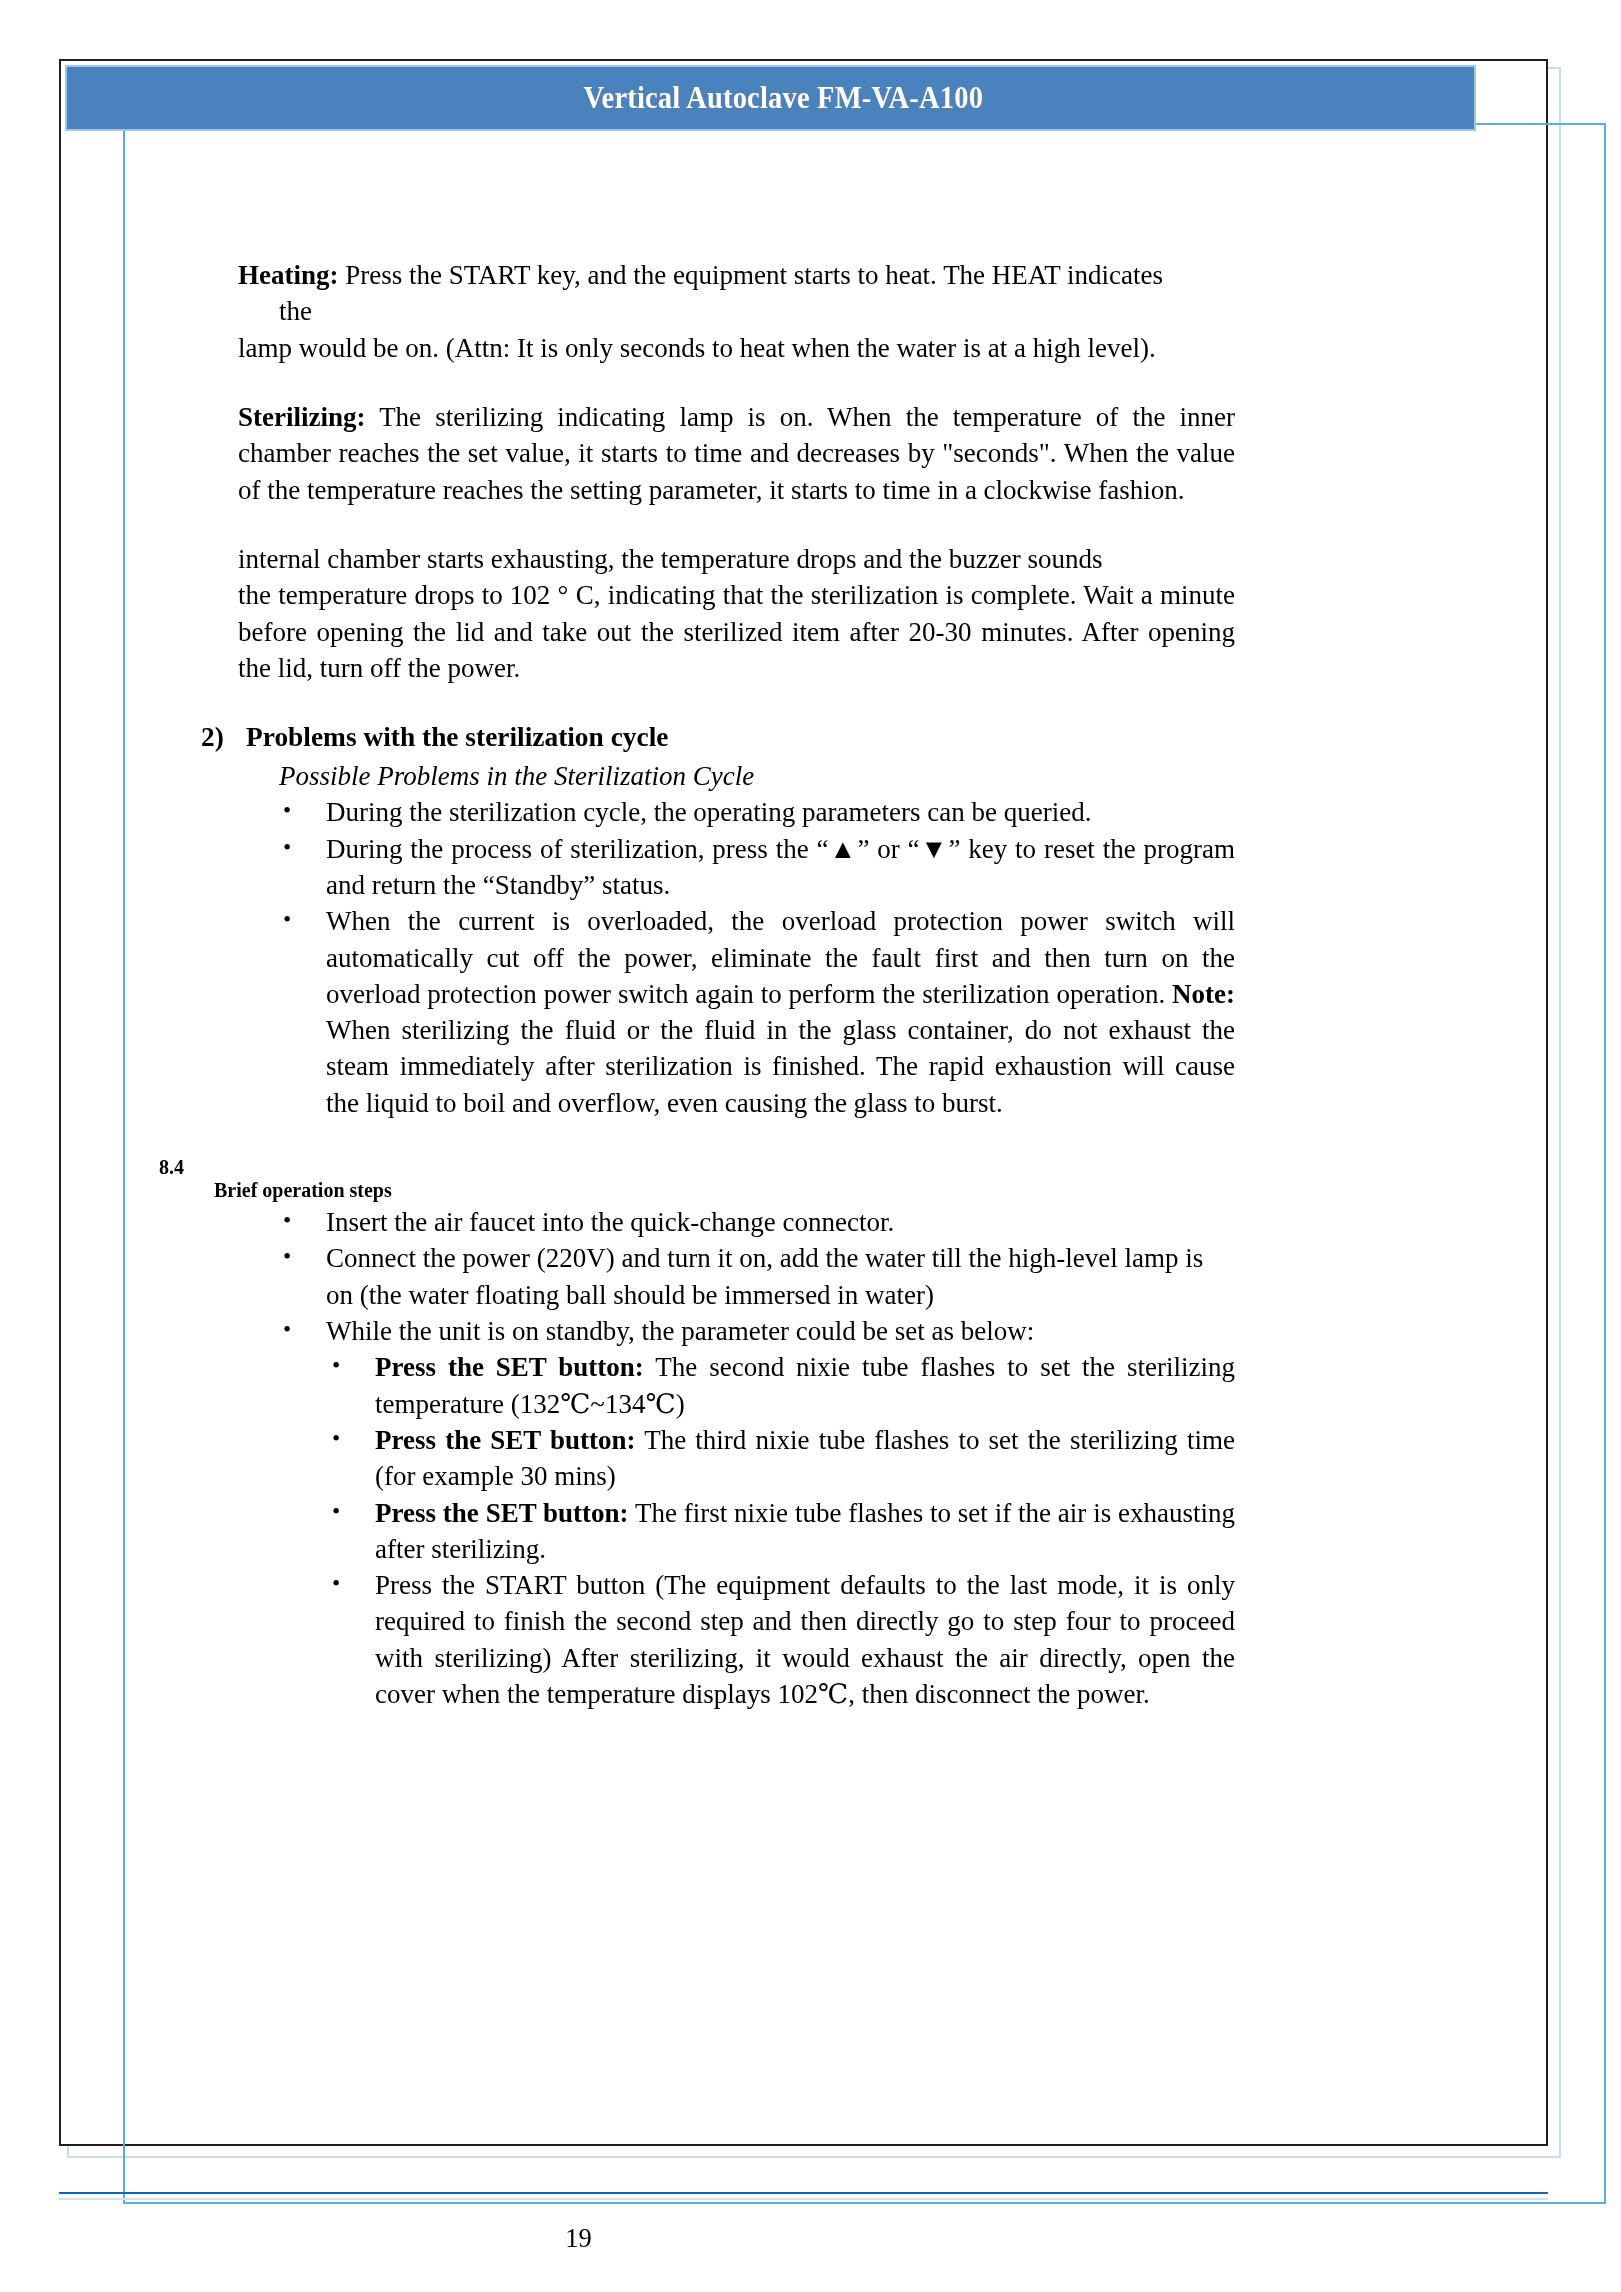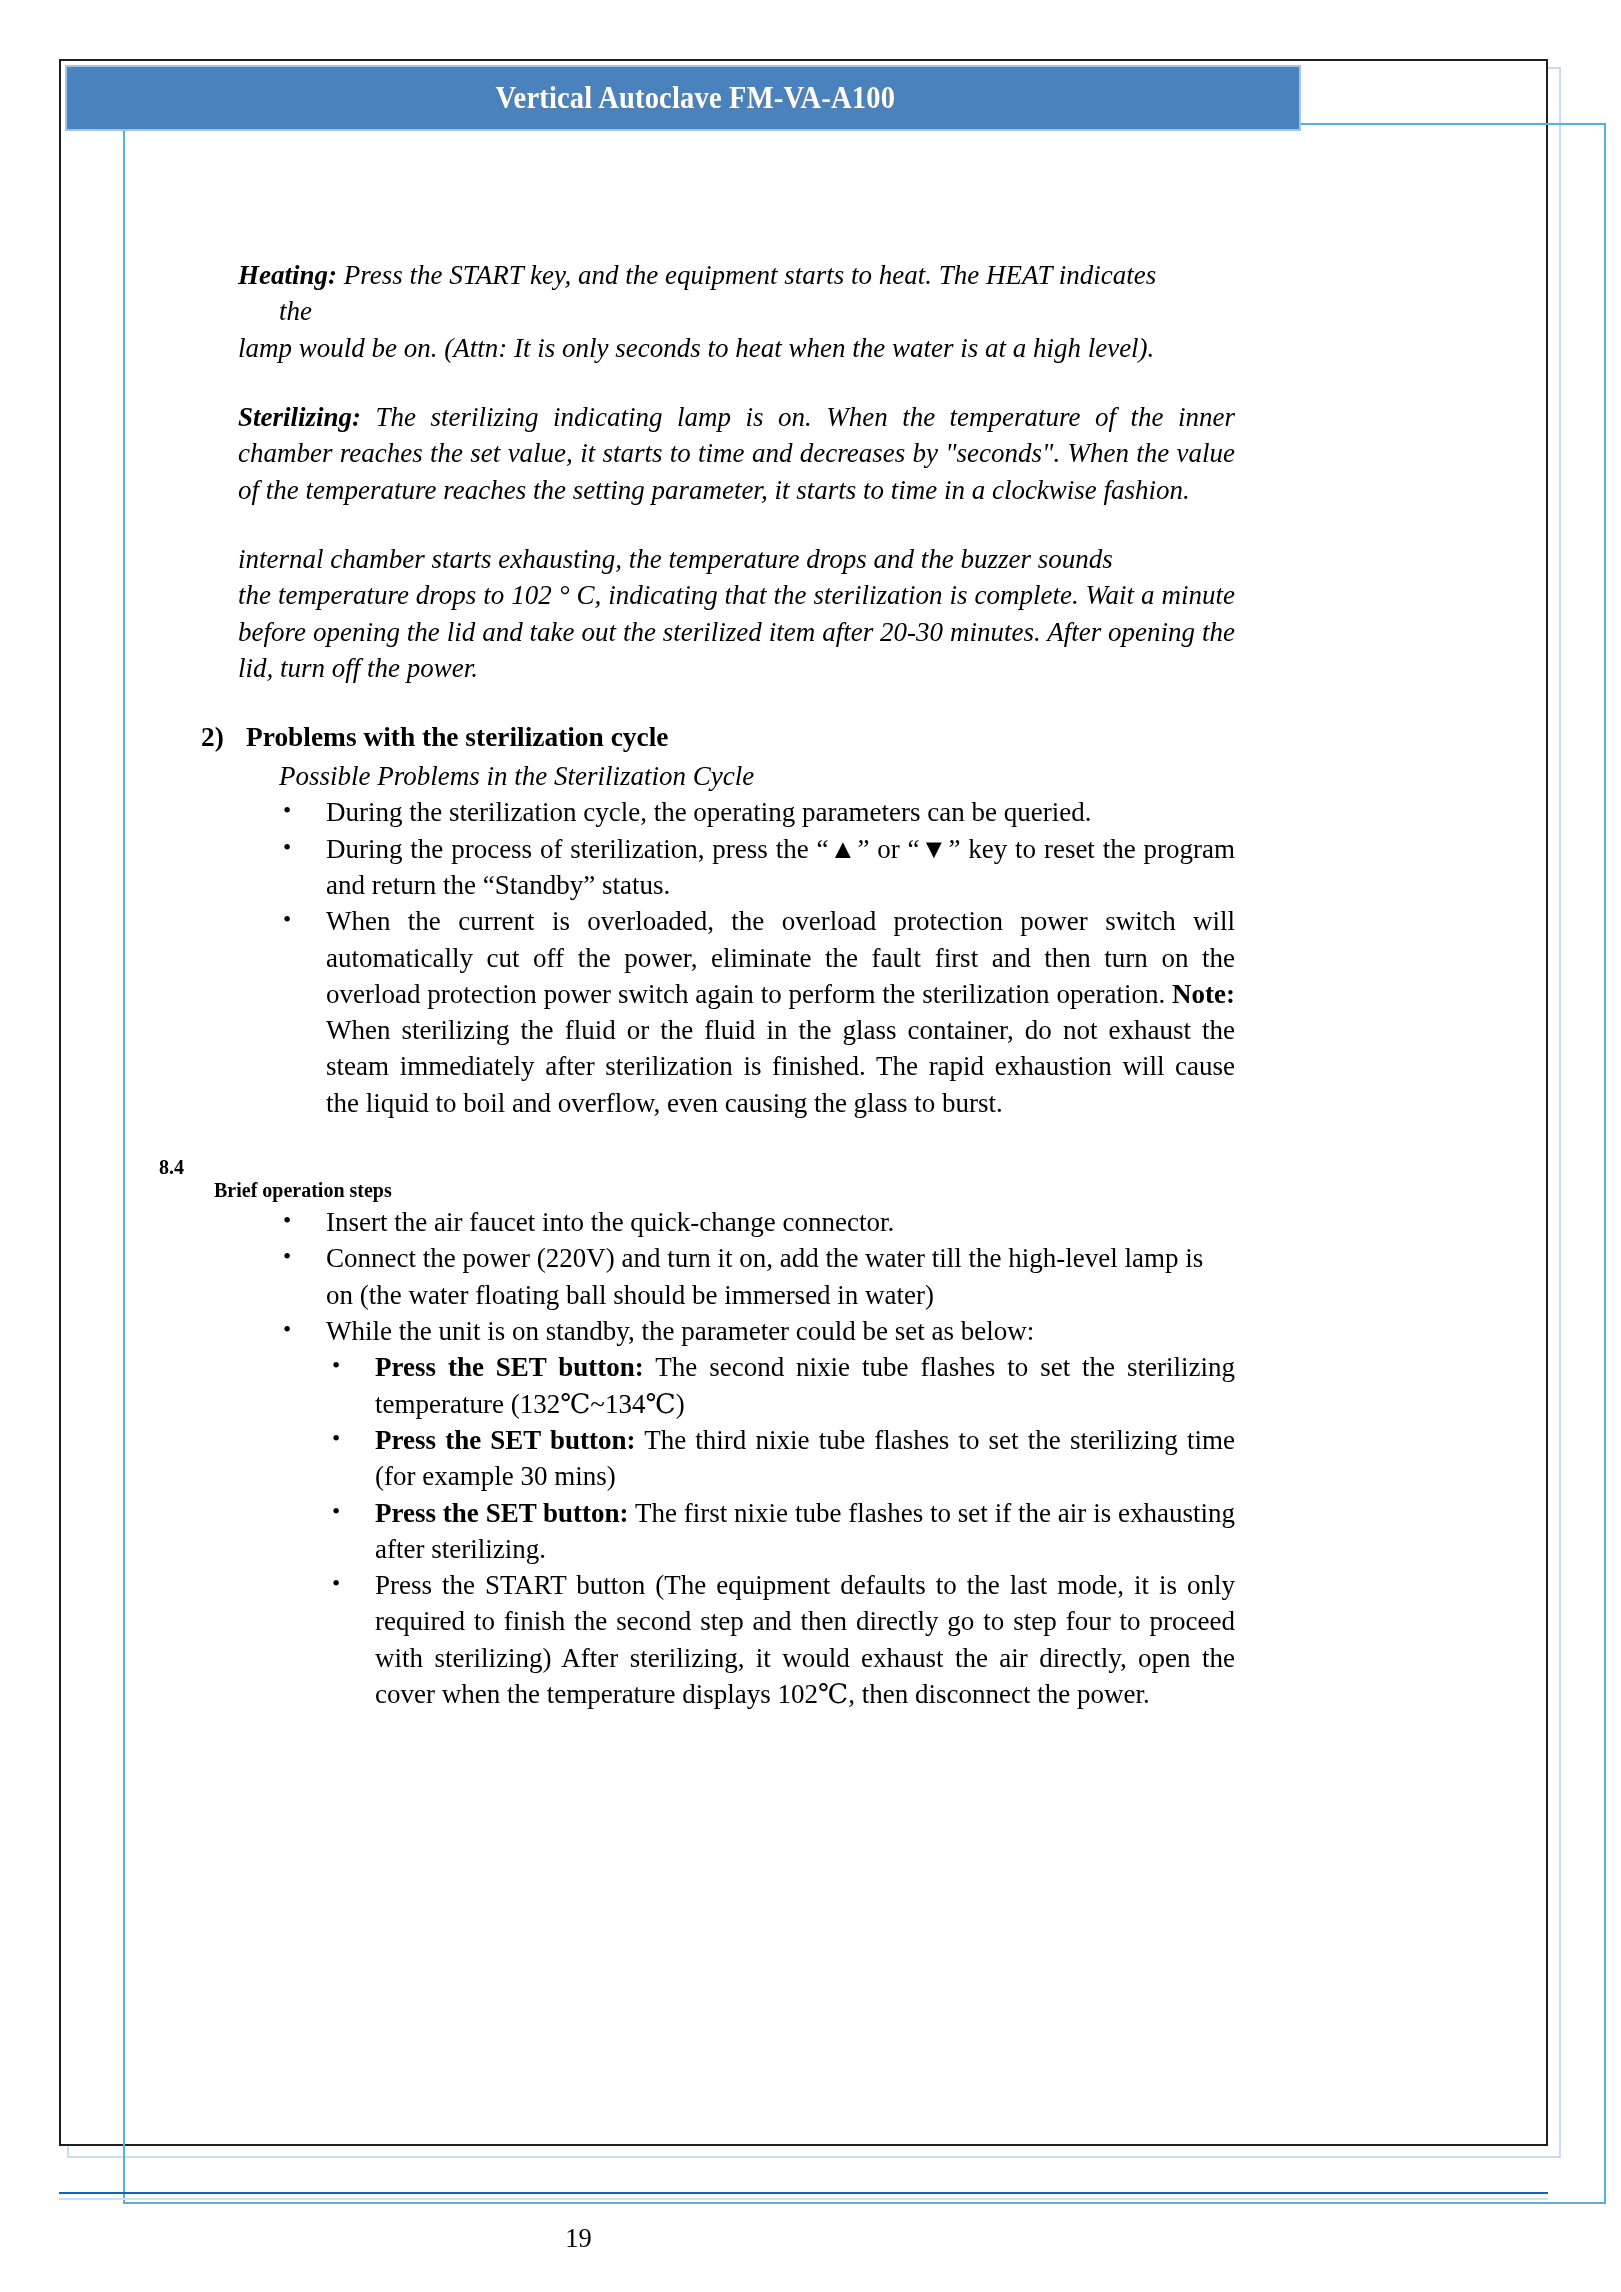--- a/index.html
+++ b/index.html
@@ -22,21 +22,21 @@
     border:2px solid #1f1f1f;box-sizing:border-box;background:#ffffff;
   }
   
   #page-frame-inner{
     position:absolute;left:62px;top:62px;width:1483px;height:2081px;
     border:2px solid #59aee0;box-sizing:border-box;
   }
 
   
   #header-banner{
-    position:absolute;left:65px;top:65px;width:1236px;height:66px;
+    position:absolute;left:65px;top:65px;width:1411px;height:66px;
     background:#4a82bd;
     border:2px solid #9fc6e8;
     box-sizing:border-box;
     display:flex;align-items:center;justify-content:center;padding-left:25px;
   }
   #header-title{
     color:#ffffff;
     font-size:31px;
     font-weight:bold;
     letter-spacing:0.2px;
@@ -45,21 +45,21 @@
     transform:scaleX(.92);
   }
 
   
   #content{
     position:absolute;left:238px;top:257px;width:997px;
     font-size:27px;line-height:1.345;
     text-align:justify;
   }
 
-  p.para{margin:0 0 0 0;font-style:italic;}
+  p.para{margin:0 0 0 0;}
   .gap-m{height:33px;}
   b{font-weight:bold;}
 
   
   .hang{padding-left:0;}
   .indent-line{display:block;padding-left:41px;}
   .flush{display:block;padding-left:0;}
 
   
   .num-head{

